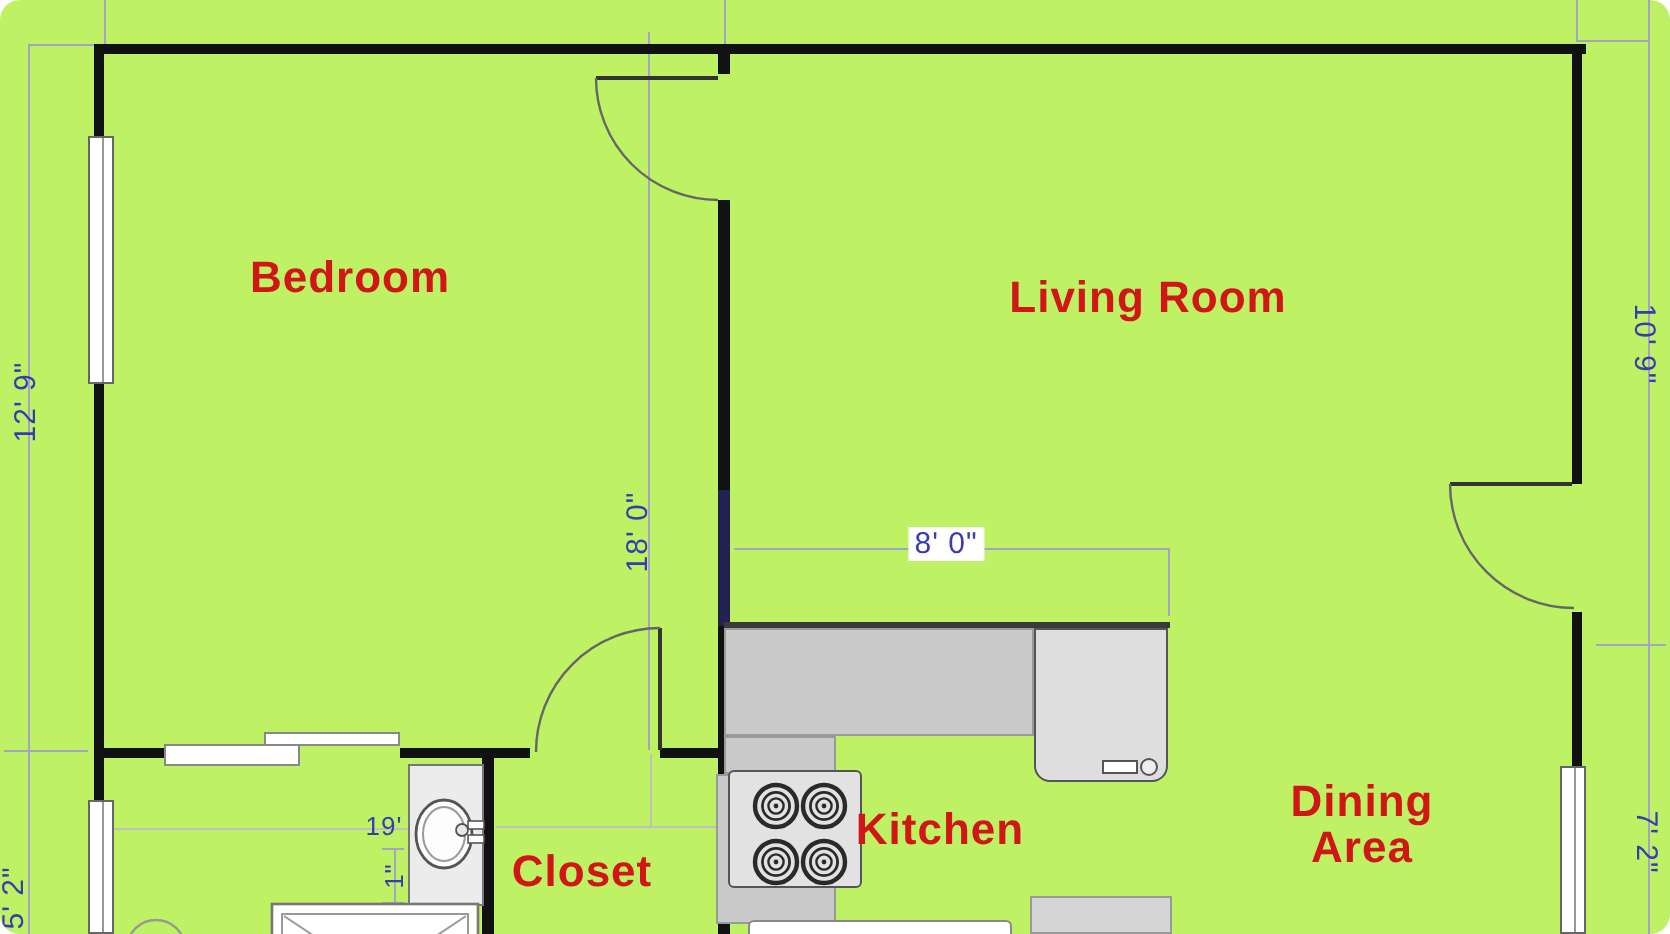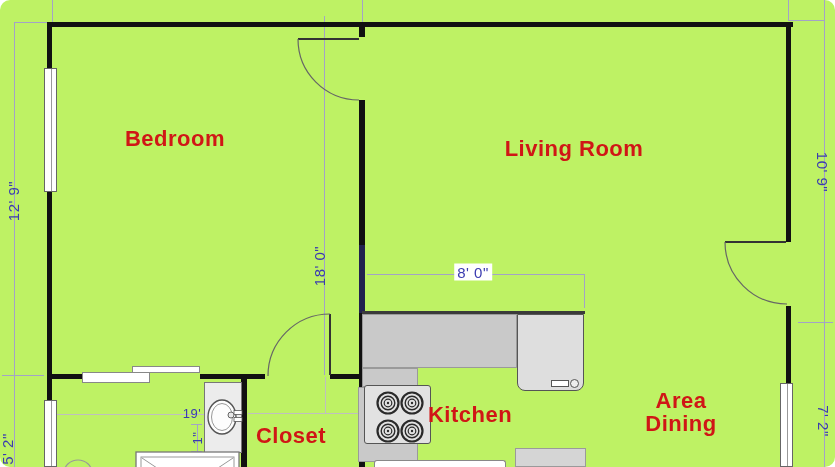--- a/index.html
+++ b/index.html
@@ -148,22 +148,22 @@
     </g>
   </svg>
 
   <div class="room-label" style="left:175px;top:139px;">Bedroom</div>
   <div class="room-label" style="left:574px;top:149px;">Living Room</div>
   <div class="room-label two-line" style="left:291px;top:424px;">
       <span>Closet</span>
   </div>
   <div class="room-label" style="left:470px;top:415px;">Kitchen</div>
   <div class="room-label two-line" style="left:681px;top:389px;">
-    <span>Area</span>
-      <span>Dining</span>
+    <span>Dining</span>
+      <span>Area</span>
   </div>
 
   <div class="dim-label rot-ccw" style="left:13px;top:201px;">12' 9"</div>
   <div class="dim-label rot-ccw" style="left:7px;top:449px;">5' 2"</div>
   <div class="dim-label rot-ccw" style="left:319px;top:266px;">18' 0"</div>
   <div class="dim-label on-line" style="left:473px;top:272px;">8' 0"</div>
   <div class="dim-label rot-cw" style="left:822px;top:172px;">10' 9"</div>
   <div class="dim-label rot-cw" style="left:823px;top:421px;">7' 2"</div>
   <div class="dim-label small" style="left:192px;top:413px;">19'</div>
   <div class="dim-label small rot-ccw" style="left:197px;top:438px;">1"</div>

